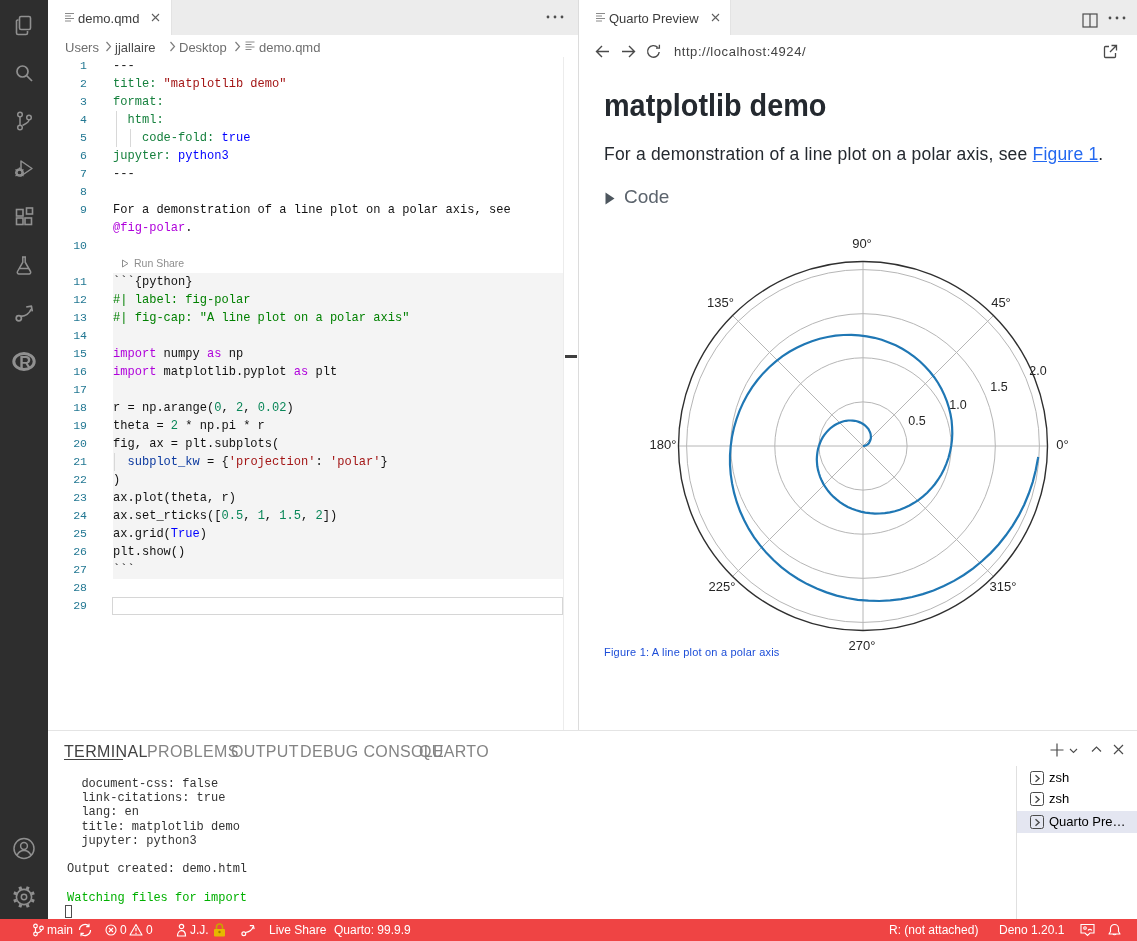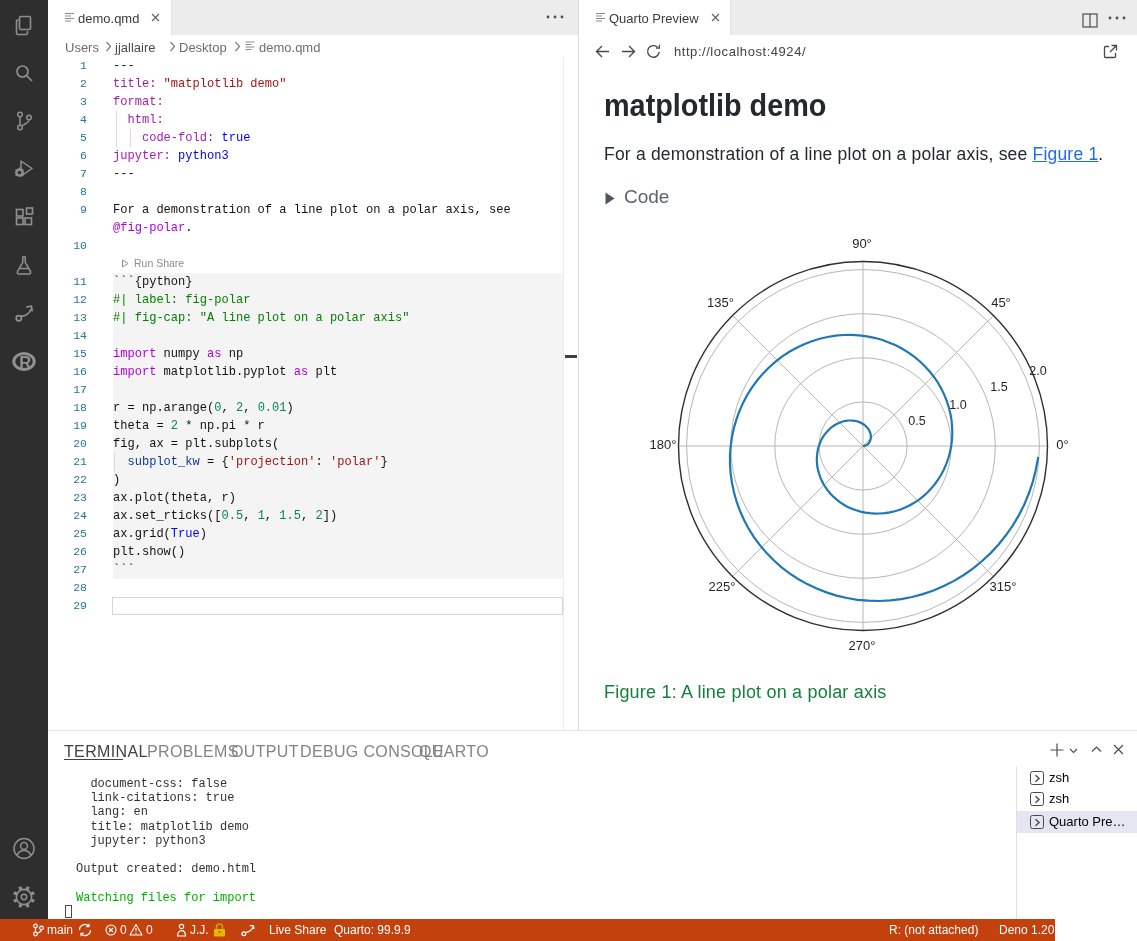--- a/index.html
+++ b/index.html
@@ -9,46 +9,46 @@
 #activity svg{position:absolute;left:50%;transform:translateX(-50%)}
 #tabs1{left:48px;top:0;width:530px;height:35px;background:#ececec}
 #tab1a{left:48px;top:0;width:124px;height:35px;background:#fff;border-right:1px solid #e3e3e3}
 .tablbl{position:absolute;font-size:13px;color:#3c3c3c;top:11px}
 #crumbs{left:48px;top:35px;width:516px;height:22px;background:#fff;font-size:13px;color:#6e6e6e}
 #crumbs span{position:absolute;top:4.5px;white-space:pre}
 #editor{left:48px;top:57px;width:516px;height:673px;background:#fff}
 #cellbg{left:65px;top:216px;width:450px;height:306px;background:#f4f4f4}
 .lnum{left:0px;top:0px;width:39px;text-align:right;color:#237893;font-size:11.5px;line-height:18px;white-space:pre}
 #code{left:65px;top:0px;font-size:12.05px;line-height:18px;color:#111;white-space:pre}
-.red{color:#a21caf}.str{color:#a31515}.blu{color:#0000ff}.grn{color:#008000}.num{color:#098658}.pur{color:#af00db}.nav{color:#0b399f}.mag{color:#af00db}
+.red{color:#15803d}.str{color:#a31515}.blu{color:#0000ff}.grn{color:#008000}.num{color:#098658}.pur{color:#af00db}.nav{color:#0b399f}.mag{color:#af00db}
 #runcell{left:73px;top:200px;font-size:10.5px;color:#8e8e8e}
 #curline{left:64px;top:540px;width:451px;height:18px;border:1px solid #d6d6d6}
 .iguide{position:absolute;width:1px;background:#d8d8d8}
 #sep1{left:563px;top:57px;width:1px;height:673px;background:#ececec}
 #sep2{left:578px;top:0px;width:1px;height:730px;background:#dcdcdc}
 #dash{left:565px;top:354.5px;width:12px;height:3.5px;background:#3f3f3f}
 #tabs2{left:579px;top:0;width:558px;height:35px;background:#ececec}
 #tab2a{left:579px;top:0;width:152px;height:35px;background:#fff;border-right:1px solid #e3e3e3}
 #navbar{left:579px;top:35px;width:558px;height:33px;background:#fff}
 #urltxt{left:95px;top:9px;font-size:13px;letter-spacing:0.55px;color:#424242}
 #h1t{left:604px;top:87px;font-size:32px;font-weight:700;color:#24292f;transform:scaleX(0.9);transform-origin:0 0;white-space:pre}
 #para{left:604px;top:144px;font-size:17.5px;color:#24292f;letter-spacing:0.2px;white-space:pre}
 #para a{color:#2368f0;text-decoration:underline}
 #codefold{left:605px;top:186px;font-size:19px;color:#5b636c}
-#caption{left:604px;top:682px;font-size:18px;letter-spacing:0.2px;color:#15803d;white-space:pre}
+#caption{left:604px;top:646px;font-size:11px;letter-spacing:0.2px;color:#1d4ed8;white-space:pre}
 #panel{left:48px;top:731px;width:1089px;height:188px;background:#fff}
 #panelborder{left:48px;top:730px;width:1089px;height:1px;background:#e4e4e4}
 .ptab{position:absolute;top:743px;font-size:16px;letter-spacing:0.35px;color:#848484}
-#term{left:76px;top:777px;font-size:12px;line-height:14.2px;color:#333;white-space:pre}
+#term{left:67px;top:777px;font-size:12px;line-height:14.2px;color:#333;white-space:pre}
 #cursor{left:65px;top:905px;width:7px;height:13px;border:1px solid #4d4d4d}
 #sidesep{left:1016px;top:766px;width:1px;height:153px;background:#e0e0e0}
 #sidesel{left:1017px;top:811px;width:120px;height:22px;background:#e4e6f1}
 .trow{position:absolute;font-size:13px;color:#000000}
 .ticon{position:absolute;width:13.5px;height:13.5px;border:1.2px solid #4a4a4a;border-radius:2.5px}
-#status{left:0;top:919px;width:1055px;height:22px;background:#c2410c;color:#fff;font-size:12px}
+#status{left:0;top:919px;width:1137px;height:22px;background:#ef4444;color:#fff;font-size:12px}
 #status span{position:absolute;top:4px;white-space:pre}
 #status svg{position:absolute}
 </style></head><body>
 <div class="abs" id="activity">
 <svg style="top:13px" width="24" height="24" viewBox="0 0 24 24" fill="none" stroke="#909090" stroke-width="1.6">
       <rect x="7.5" y="3.5" width="11" height="13" rx="1.5"></rect>
       <path d="M16.5 16.5v2a1.5 1.5 0 0 1 -1.5 1.5H7a1.5 1.5 0 0 1 -1.5 -1.5v-11A1.5 1.5 0 0 1 7 5.5h0.5" fill="none" transform="translate(-1,1.5)"></path>
     </svg>
 <svg style="top:61px" width="24" height="24" viewBox="0 0 24 24" fill="none" stroke="#909090" stroke-width="1.7">
       <circle cx="10.5" cy="10.5" r="5.5"></circle>
@@ -183,21 +183,21 @@
 <span class="mag">@fig-polar</span>.
 
 
 ```{python}
 <span class="grn">#| label: fig-polar</span>
 <span class="grn">#| fig-cap: "A line plot on a polar axis"</span>
 
 <span class="pur">import</span> numpy <span class="pur">as</span> np
 <span class="pur">import</span> matplotlib.pyplot <span class="pur">as</span> plt
 
-r = np.arange(<span class="num">0</span>, <span class="num">2</span>, <span class="num">0.01</span>)
+r = np.arange(<span class="num">0</span>, <span class="num">2</span>, <span class="num">0.02</span>)
 theta = <span class="num">2</span> * np.pi * r
 fig, ax = plt.subplots(
   <span class="nav">subplot_kw</span> = {<span class="str">'projection'</span>: <span class="str">'polar'</span>}
 )
 ax.plot(theta, r)
 ax.set_rticks([<span class="num">0.5</span>, <span class="num">1</span>, <span class="num">1.5</span>, <span class="num">2</span>])
 ax.grid(<span class="blu">True</span>)
 plt.show()
 ```
 </div>

